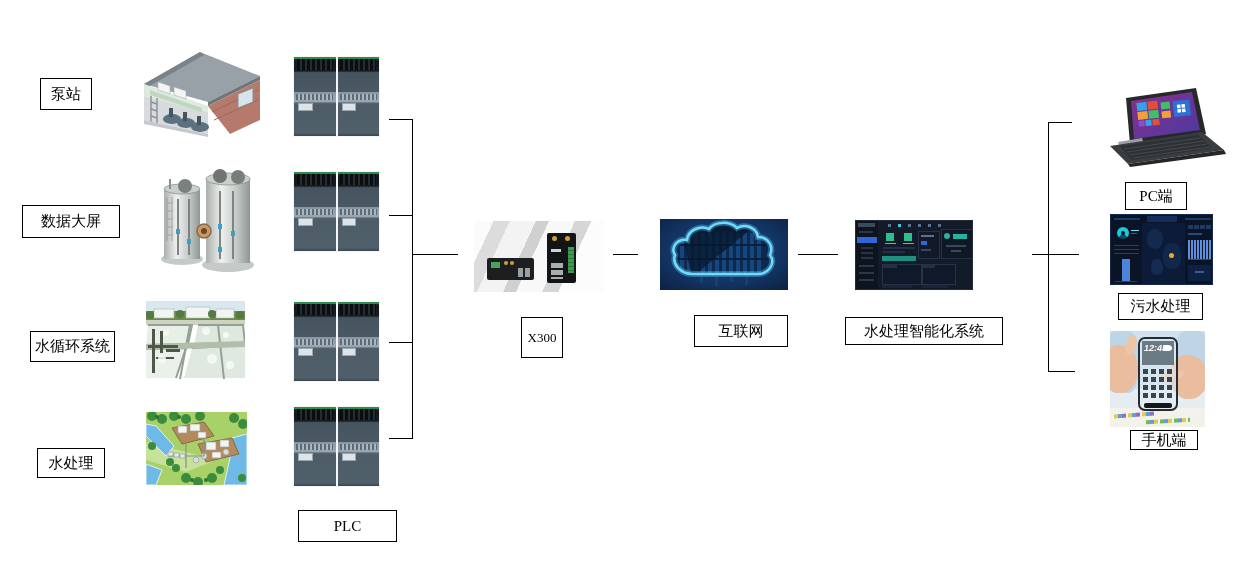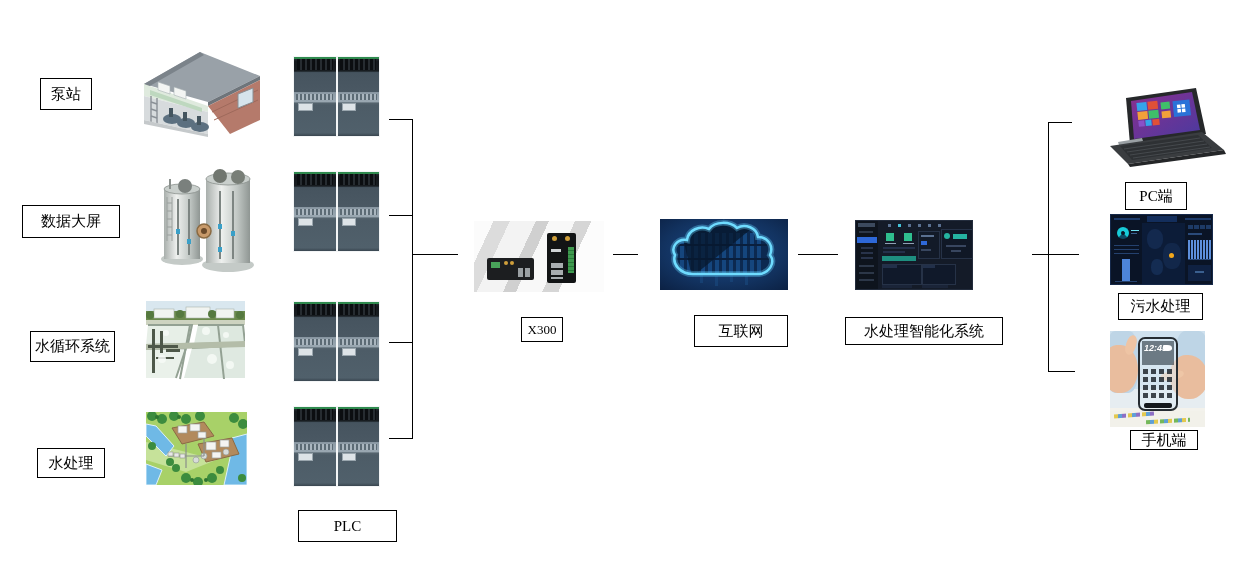--- a/index.html
+++ b/index.html
@@ -287,21 +287,21 @@
     <i style="left:30px;top:40px;width:4px;height:4px;background:#cf9f3a;border-radius:50%"></i>
     <i style="left:36px;top:40px;width:4px;height:4px;background:#cf9f3a;border-radius:50%"></i>
     <i style="left:44px;top:47px;width:14px;height:9px;background:repeating-linear-gradient(90deg,#9aa0a3 0 5px,#1d1f20 5px 7px)"></i>
     <i class="x300-v"></i>
     <i style="left:78px;top:15px;width:5px;height:5px;background:#cf9f3a;border-radius:50%"></i>
     <i style="left:91px;top:15px;width:5px;height:5px;background:#cf9f3a;border-radius:50%"></i>
     <i style="left:94px;top:26px;width:6px;height:26px;background:repeating-linear-gradient(180deg,#3f9a4f 0 3px,#2a7a3a 3px 4px)"></i>
     <i style="left:77px;top:42px;width:12px;height:16px;background:repeating-linear-gradient(180deg,#a8adb0 0 5px,#141617 5px 7px)"></i>
     <i style="left:77px;top:28px;width:10px;height:3px;background:#cfd3d5"></i>
   </div>
-  <div class="lbl sm" style="left:521px;top:317px;width:42px;height:25px">X300</div>
+  <div class="lbl sm" style="left:521px;top:317px;width:42px;height:41px">X300</div>
 
   <div class="ln" style="left:613px;top:254px;width:25px;height:1px"></div>
 
   <svg class="img" style="left:660px;top:219px" width="128" height="71" viewBox="0 0 128 71">
     <defs>
       <radialGradient id="cbg" cx="0.5" cy="0.45" r="0.8">
         <stop offset="0" stop-color="#1c4c8c"></stop>
           <stop offset="0.6" stop-color="#12325f"></stop>
           <stop offset="1" stop-color="#0a1d3d"></stop>
       </radialGradient>

